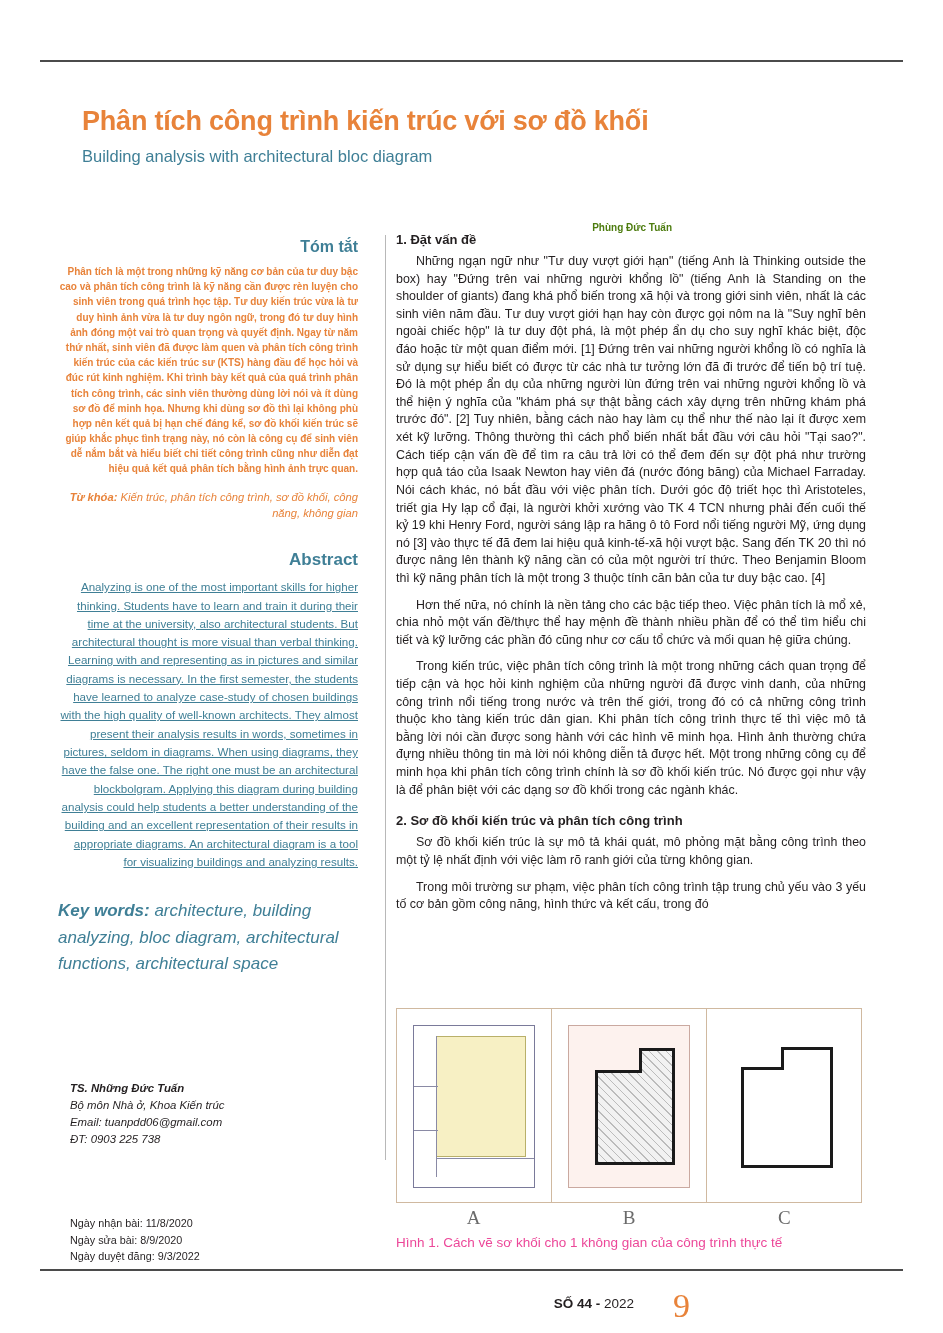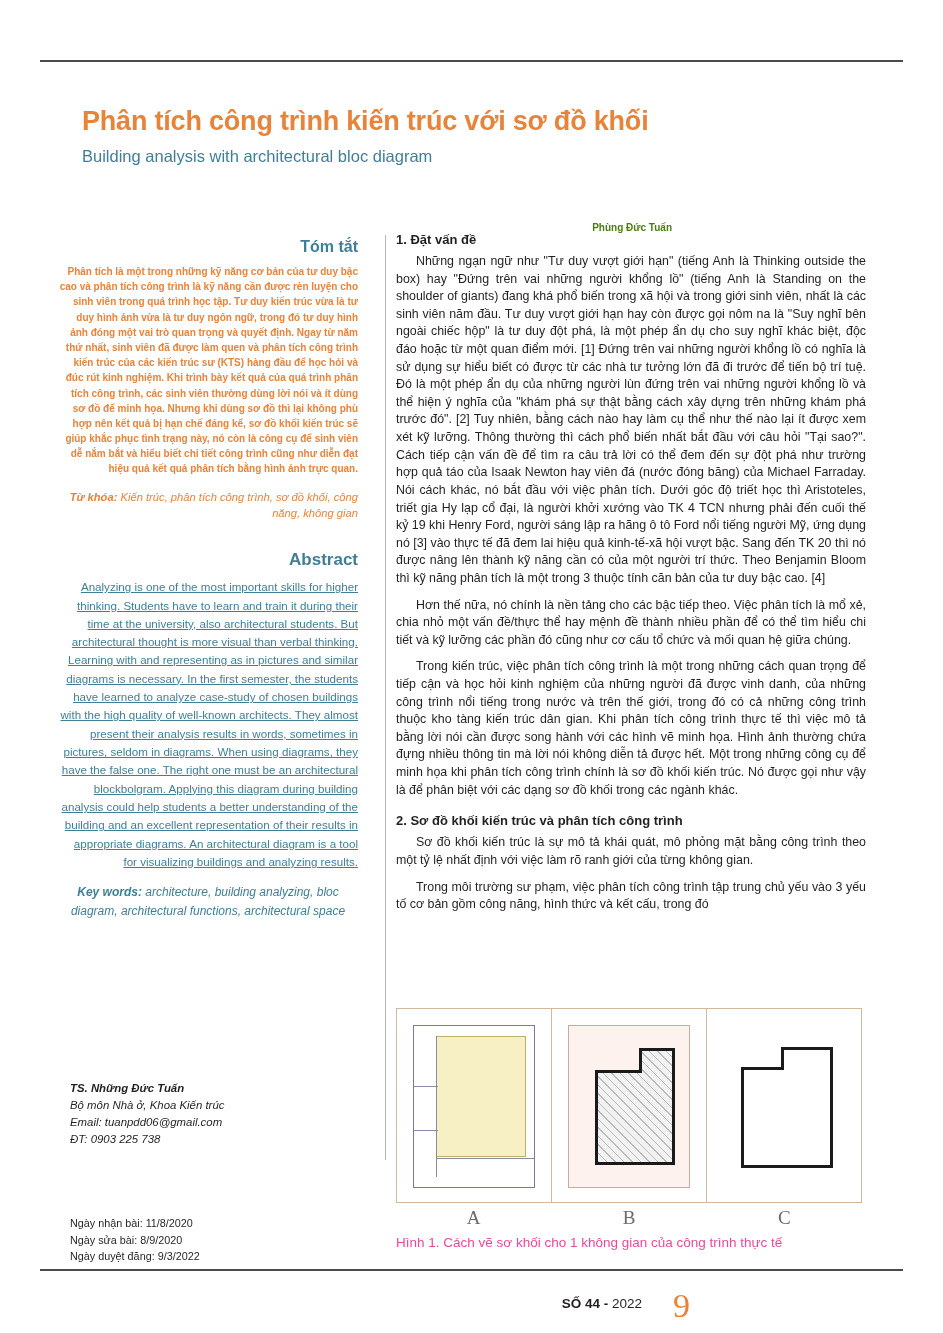--- a/index.html
+++ b/index.html
@@ -111,25 +111,25 @@
   }
   .en-abstract {
     font-size:11.6px;
     line-height:1.58;
     color:#3f7f96;
     text-align:right;
     margin:0;
     text-decoration:underline;
   }
   .keywords-en {
-    font-size:12px;
+    font-size:17px;
     line-height:1.55;
     color:#3f7f96;
-    text-align:center;
-    margin-top:12px;
+    text-align:left;
+    margin-top:27px;
     font-style:italic;
   }
   .keywords-en b { font-weight:bold; font-style:italic; }
 
   .affil {
     position:absolute;
     left:70px; top:1080px;
     width:300px;
     text-align:left;
     font-size:11.4px;
@@ -253,21 +253,21 @@
   .fig-caption {
     margin-top:6px;
     font-size:13.5px;
     color:#ec4899;
     text-align:left;
   }
 
   
   .footer-issue {
     position:absolute;
-    right:110px; bottom:22px;
+    right:118px; bottom:22px;
     font-size:13.5px;
     font-weight:bold;
     color:#231f20;
   }
   .footer-issue .yr { font-weight:normal; }
   .page-num {
     position:absolute;
     right:62px; bottom:8px;
     font-size:34px;
     color:#e8833a;

